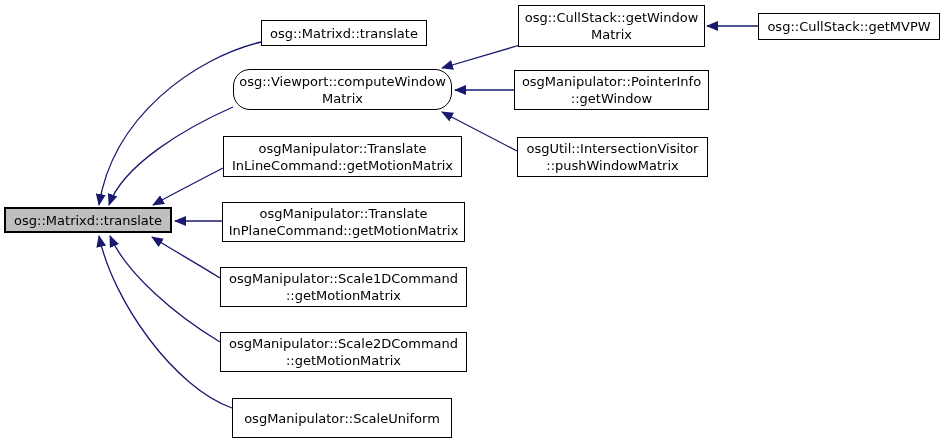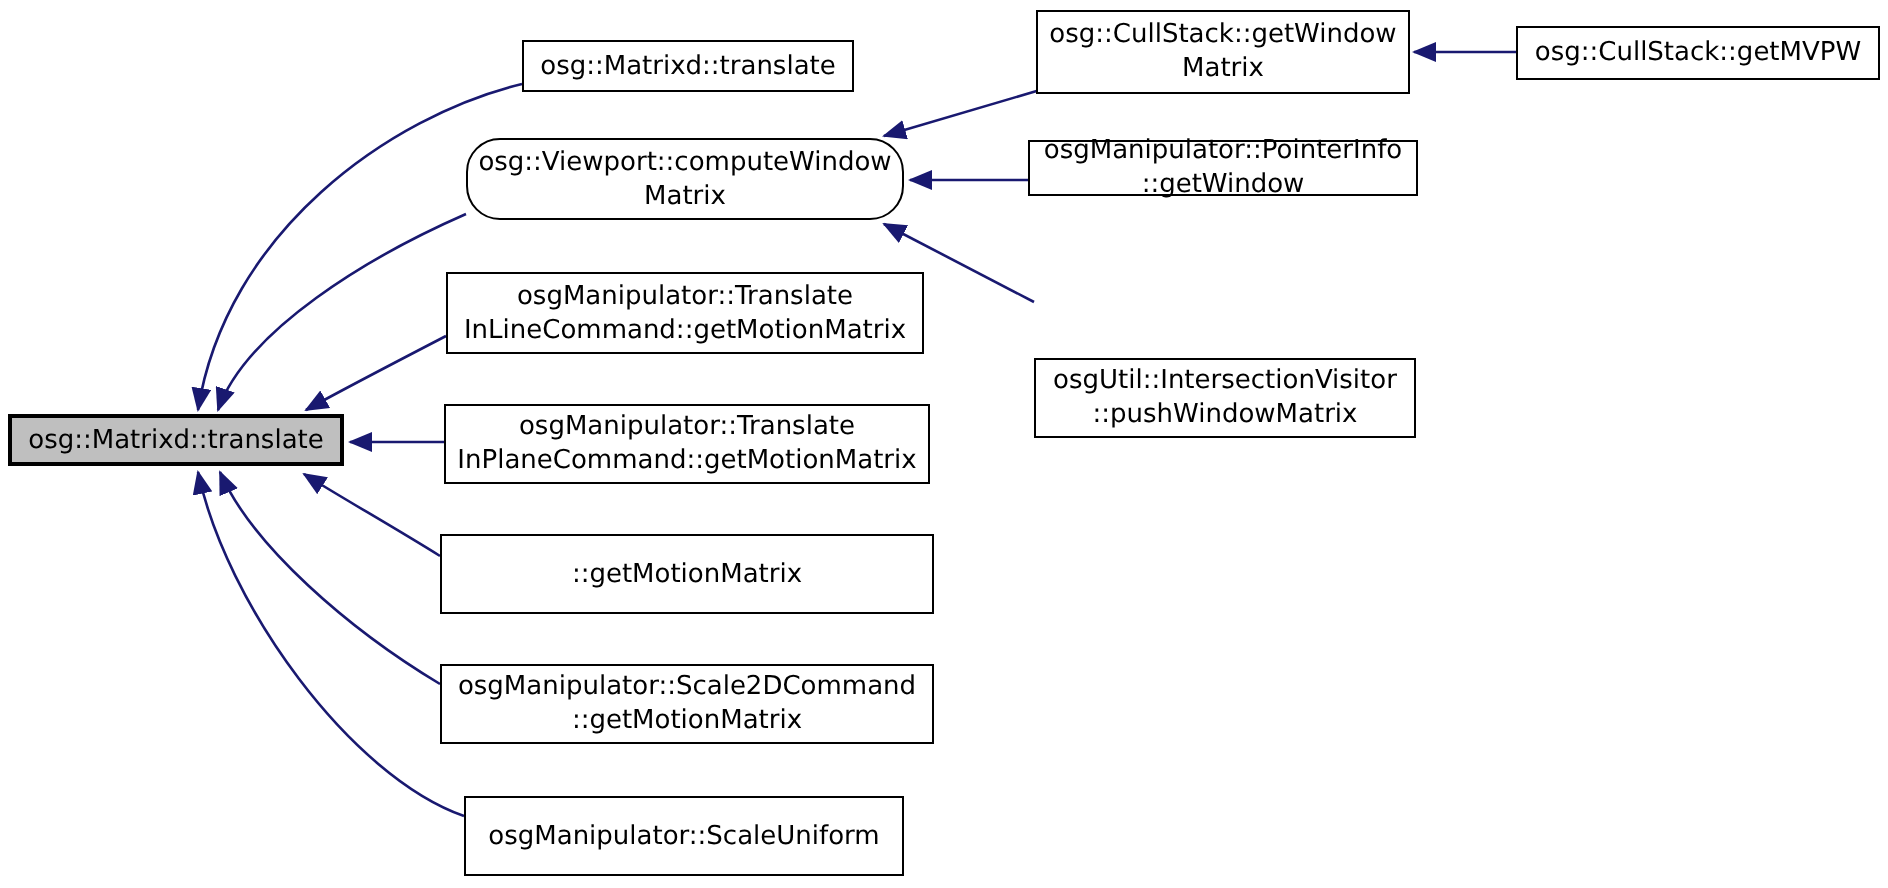--- a/index.html
+++ b/index.html
@@ -83,37 +83,38 @@
         <span class="node-line">osg::CullStack::getWindow</span>
         <span class="node-line">Matrix</span>
       </div>
       <div class="node" style="left: 758px; top: 13px; width: 182px; height: 27px;">
         <span class="node-line">osg::CullStack::getMVPW</span>
       </div>
       <div class="node" style="left: 233px; top: 69px; width: 219px; height: 41px; border-radius: 17px;">
         <span class="node-line">osg::Viewport::computeWindow</span>
         <span class="node-line">Matrix</span>
       </div>
-      <div class="node" style="left: 514px; top: 70px; width: 195px; height: 28px;">
+      <div class="node" style="left: 514px; top: 70px; width: 195px; height: 40px;">
         <span class="node-line">osgManipulator::PointerInfo</span>
         <span class="node-line">::getWindow</span>
       </div>
-      <div class="node" style="left: 517px; top: 137px; width: 191px; height: 40px; margin-top: 42px;">
+      <div class="node" style="left: 517px; top: 137px; width: 191px; height: 40px;">
         <span class="node-line">osgUtil::IntersectionVisitor</span>
         <span class="node-line">::pushWindowMatrix</span>
       </div>
       <div class="node" style="left: 223px; top: 136px; width: 239px; height: 41px;">
         <span class="node-line">osgManipulator::Translate</span>
         <span class="node-line">InLineCommand::getMotionMatrix</span>
       </div>
       <div class="node" style="left: 222px; top: 202px; width: 243px; height: 40px;">
         <span class="node-line">osgManipulator::Translate</span>
         <span class="node-line">InPlaneCommand::getMotionMatrix</span>
       </div>
       <div class="node" style="left: 220px; top: 267px; width: 247px; height: 40px;">
+        <span class="node-line">osgManipulator::Scale1DCommand</span>
         <span class="node-line">::getMotionMatrix</span>
       </div>
       <div class="node" style="left: 220px; top: 332px; width: 247px; height: 40px;">
         <span class="node-line">osgManipulator::Scale2DCommand</span>
         <span class="node-line">::getMotionMatrix</span>
       </div>
       <div class="node" style="left: 232px; top: 398px; width: 220px; height: 40px;">
         <span class="node-line">osgManipulator::ScaleUniform</span>
       </div>
     </div>

